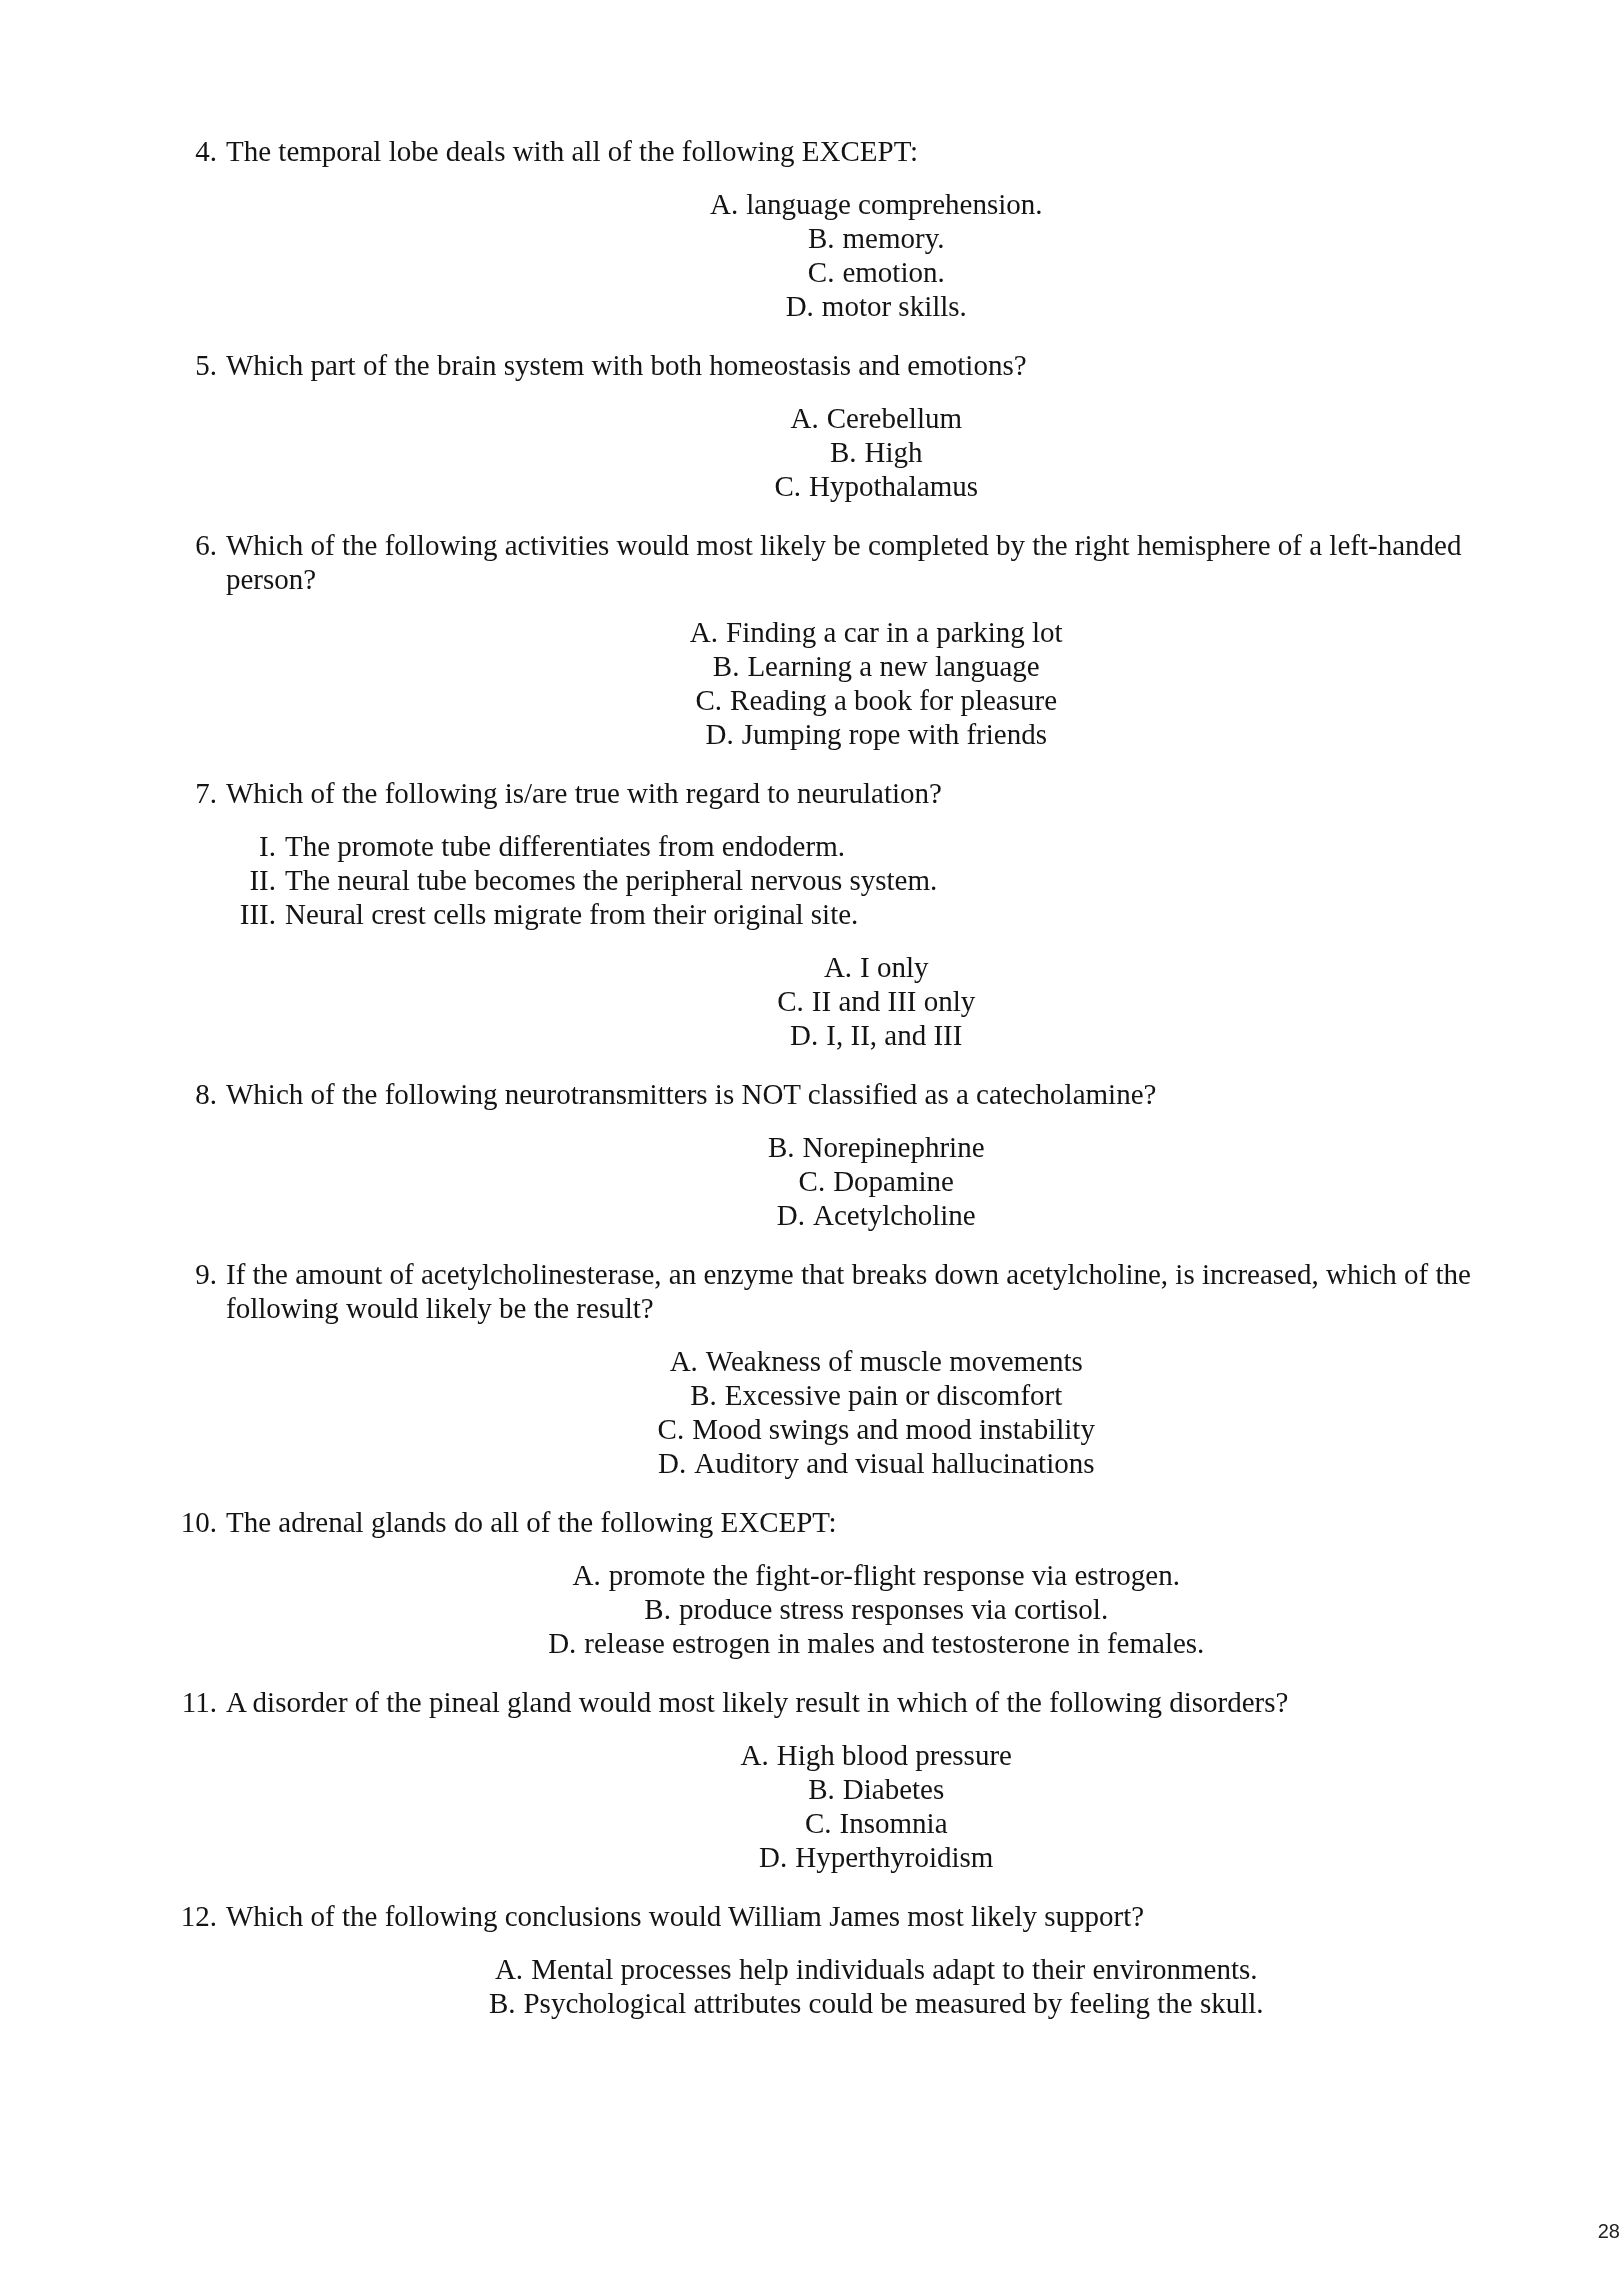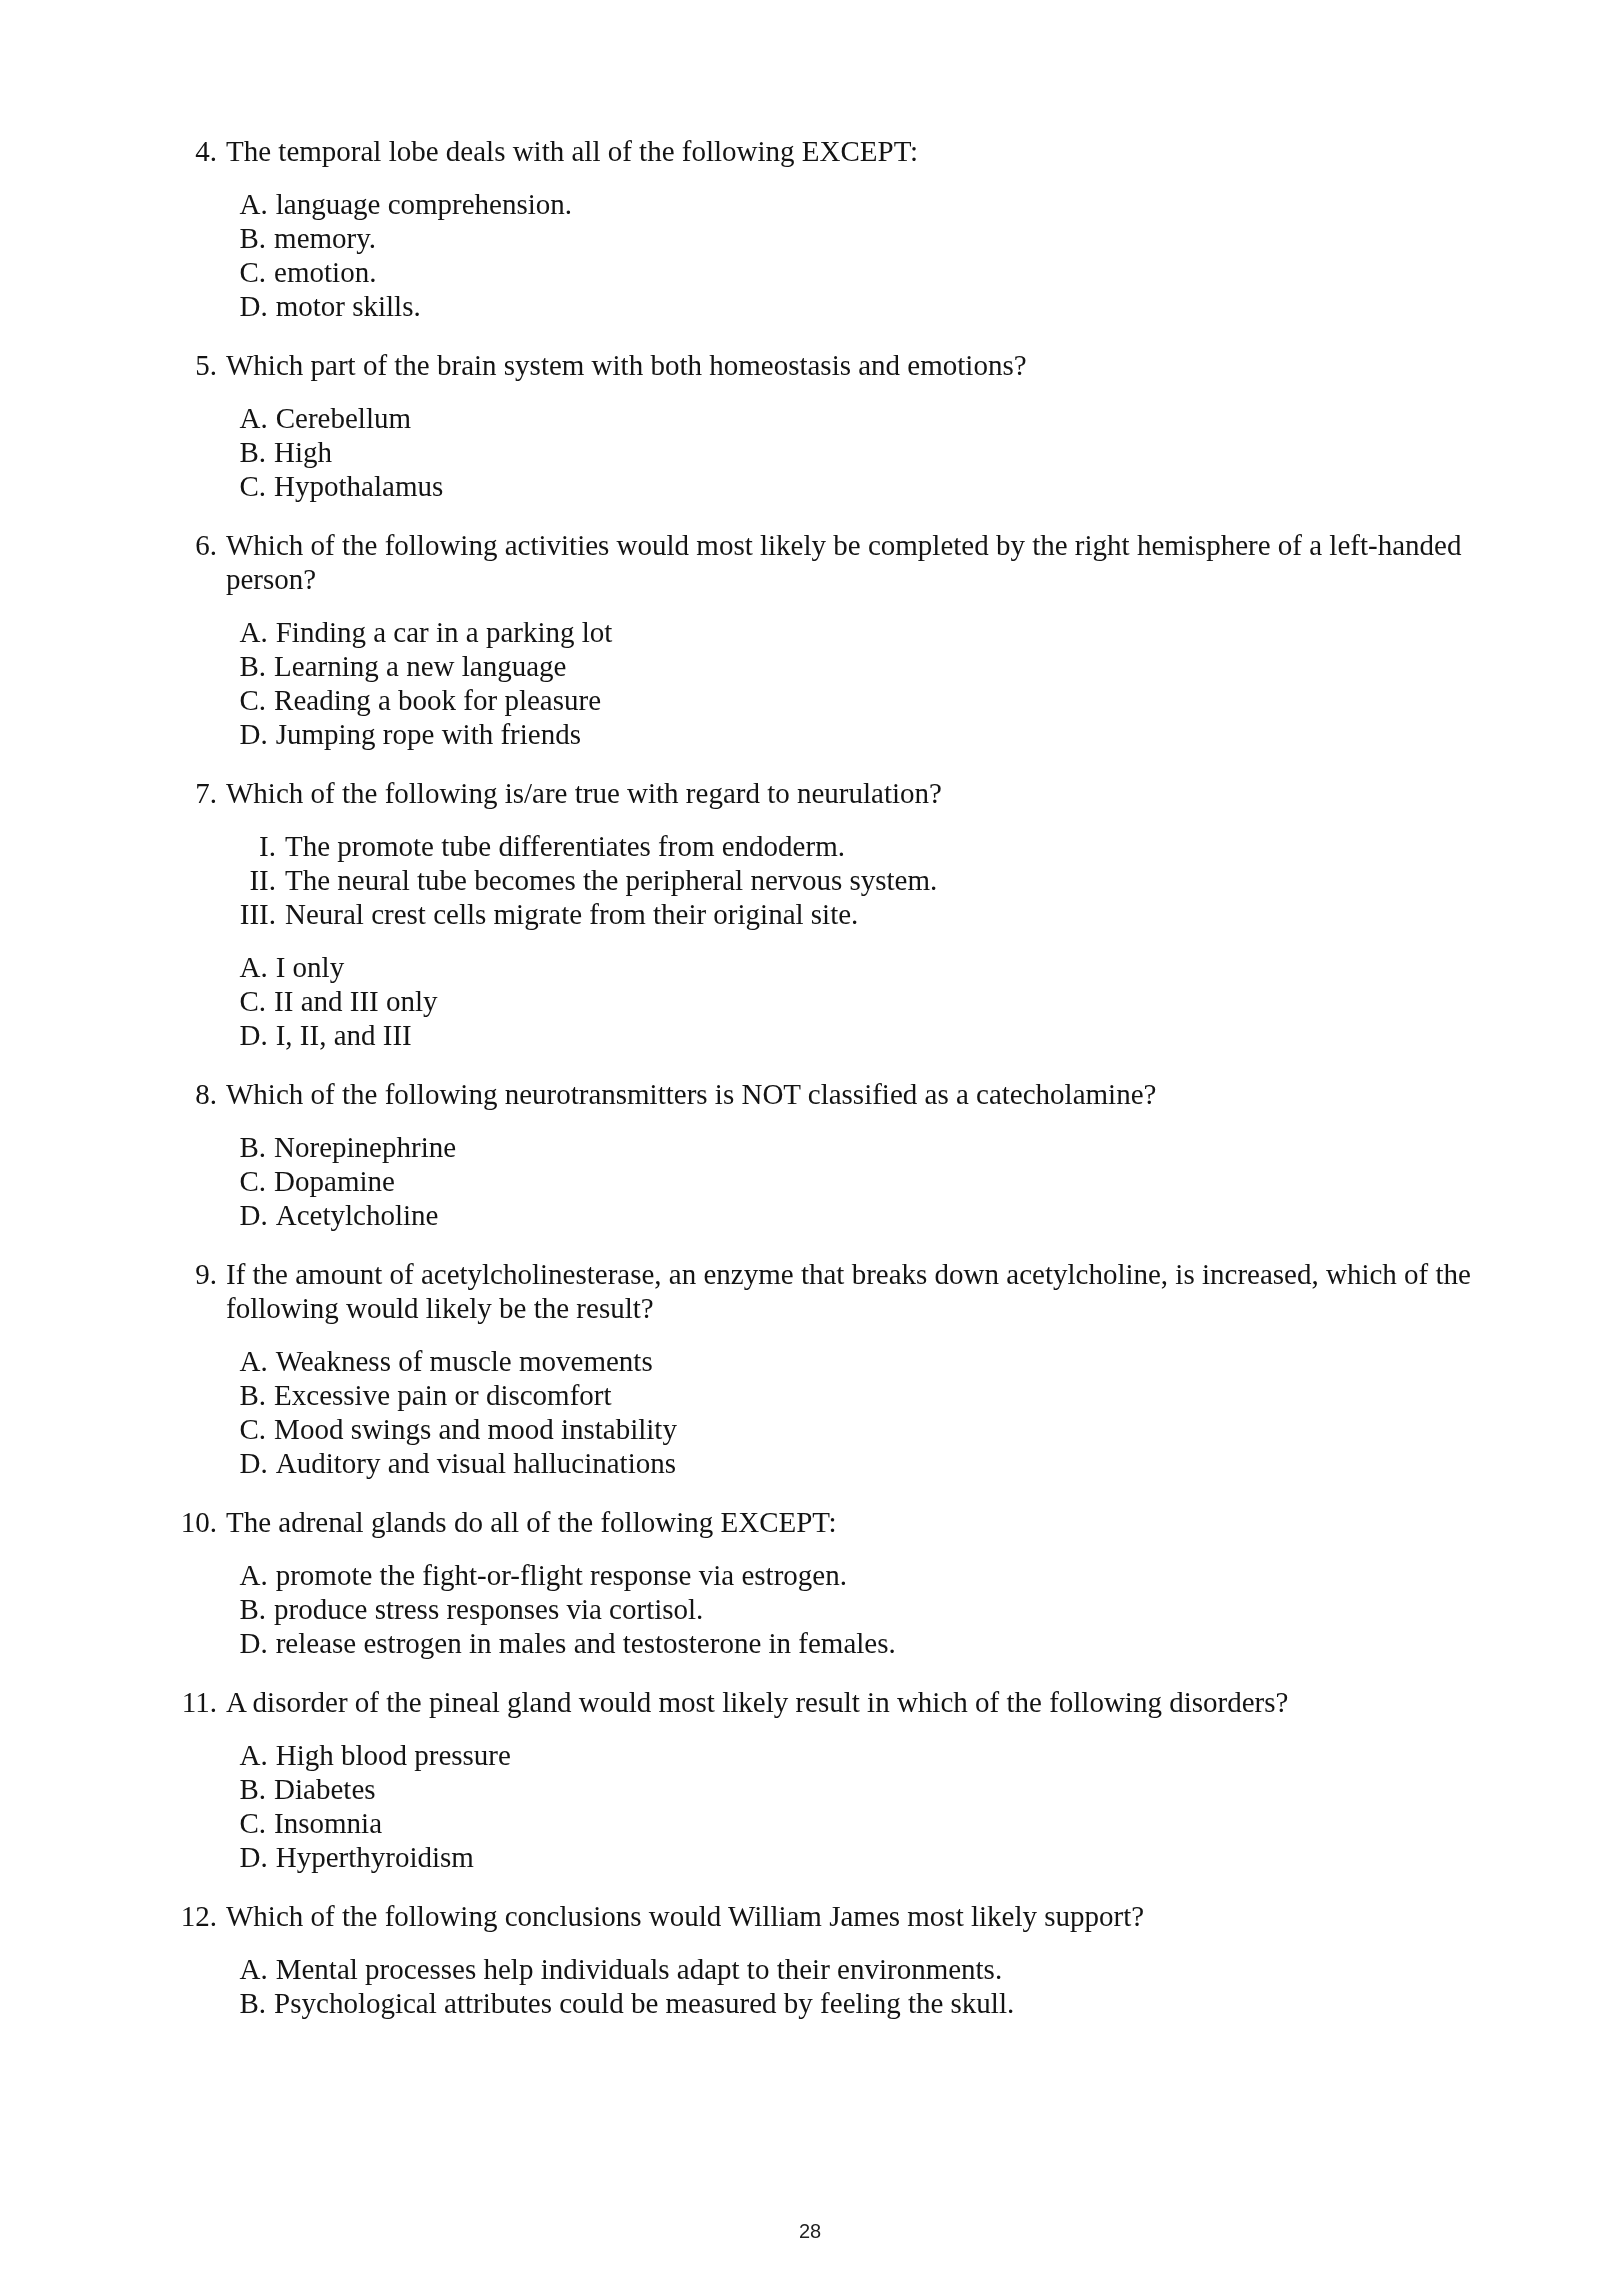--- a/index.html
+++ b/index.html
@@ -34,28 +34,28 @@
   .qtext { margin: 0 0 19px 0; }
   .statements { margin: 0 0 19px 0; }
   .statement { white-space: nowrap; }
   .rnum {
     display: inline-block;
     width: 50px;
     text-align: right;
     margin-right: 9px;
   }
   .options { margin-left: 13.5px; }
-  .option { white-space: nowrap; }
+  .option { white-space: nowrap; text-align: center; }
   .olabel { margin-right: 8px; }
   .page-number {
     position: absolute;
     top: 2220px;
     left: 0;
     width: 1620px;
-    text-align: center;
+    text-align: right;
     font-family: "Liberation Sans", "DejaVu Sans", sans-serif;
     font-size: 20px;
     line-height: 23.4px;
     color: #222222;
   }
 </style>
 </head>
 <body>
 
 <div class="page">

